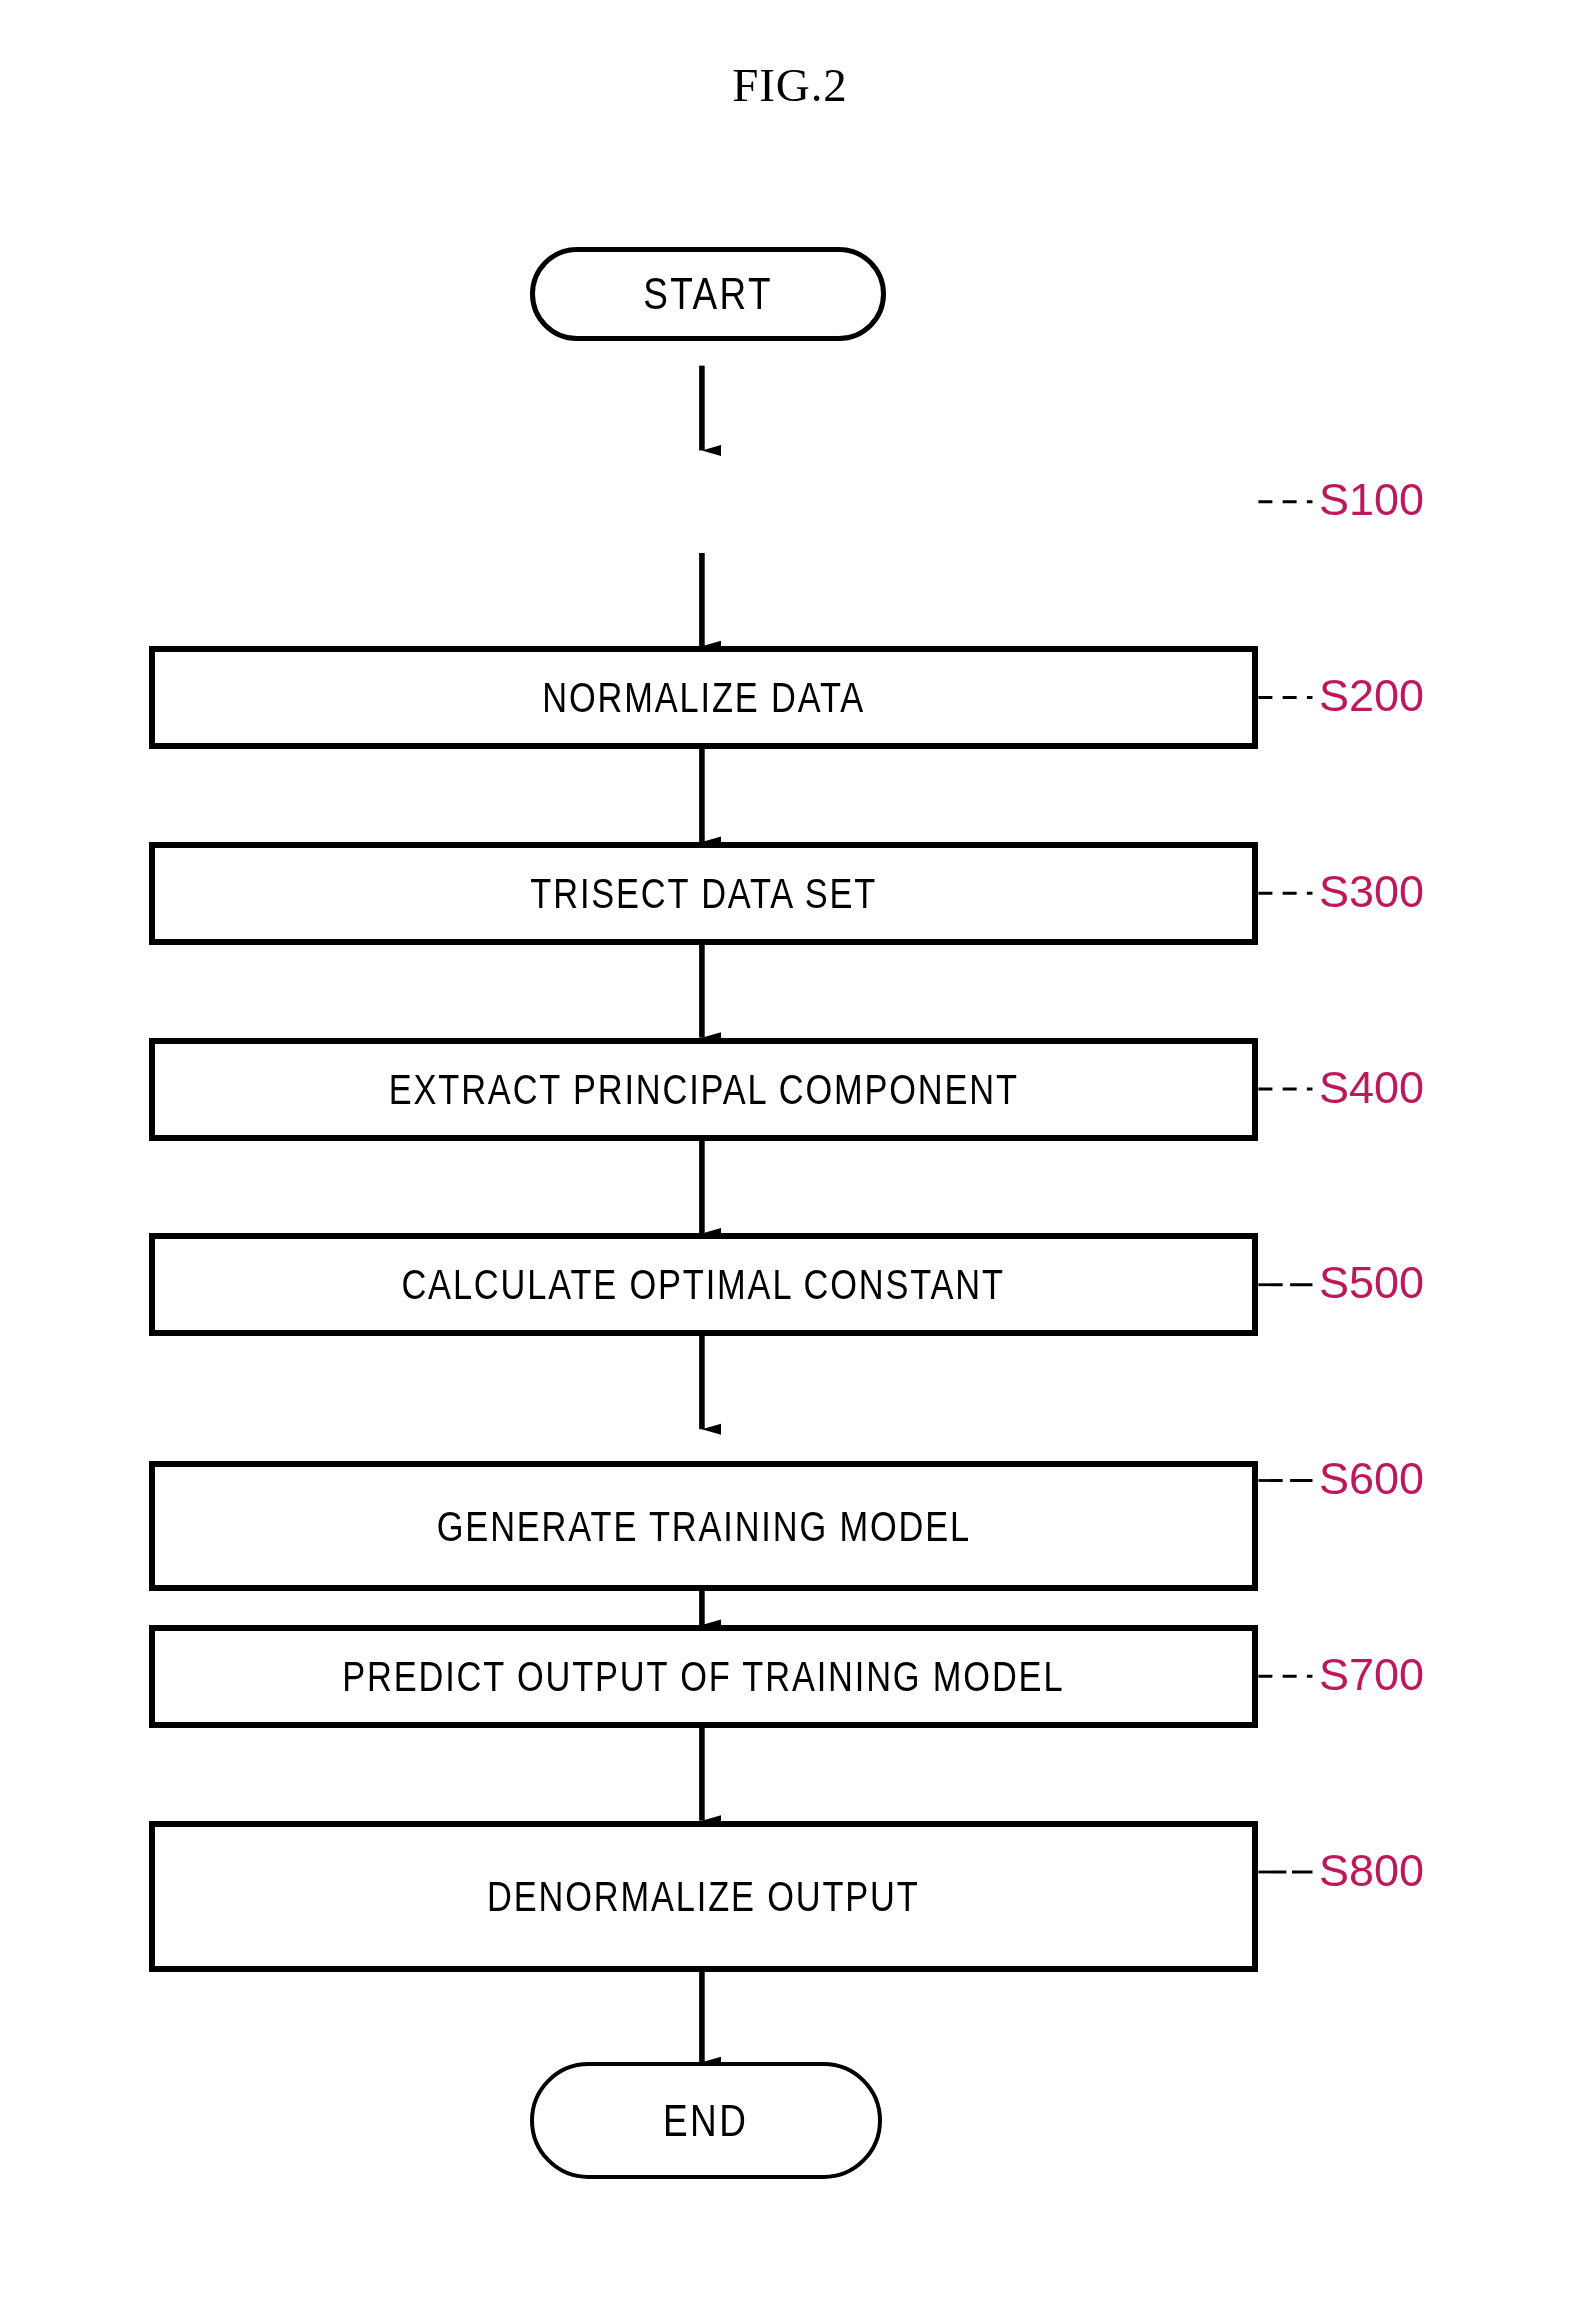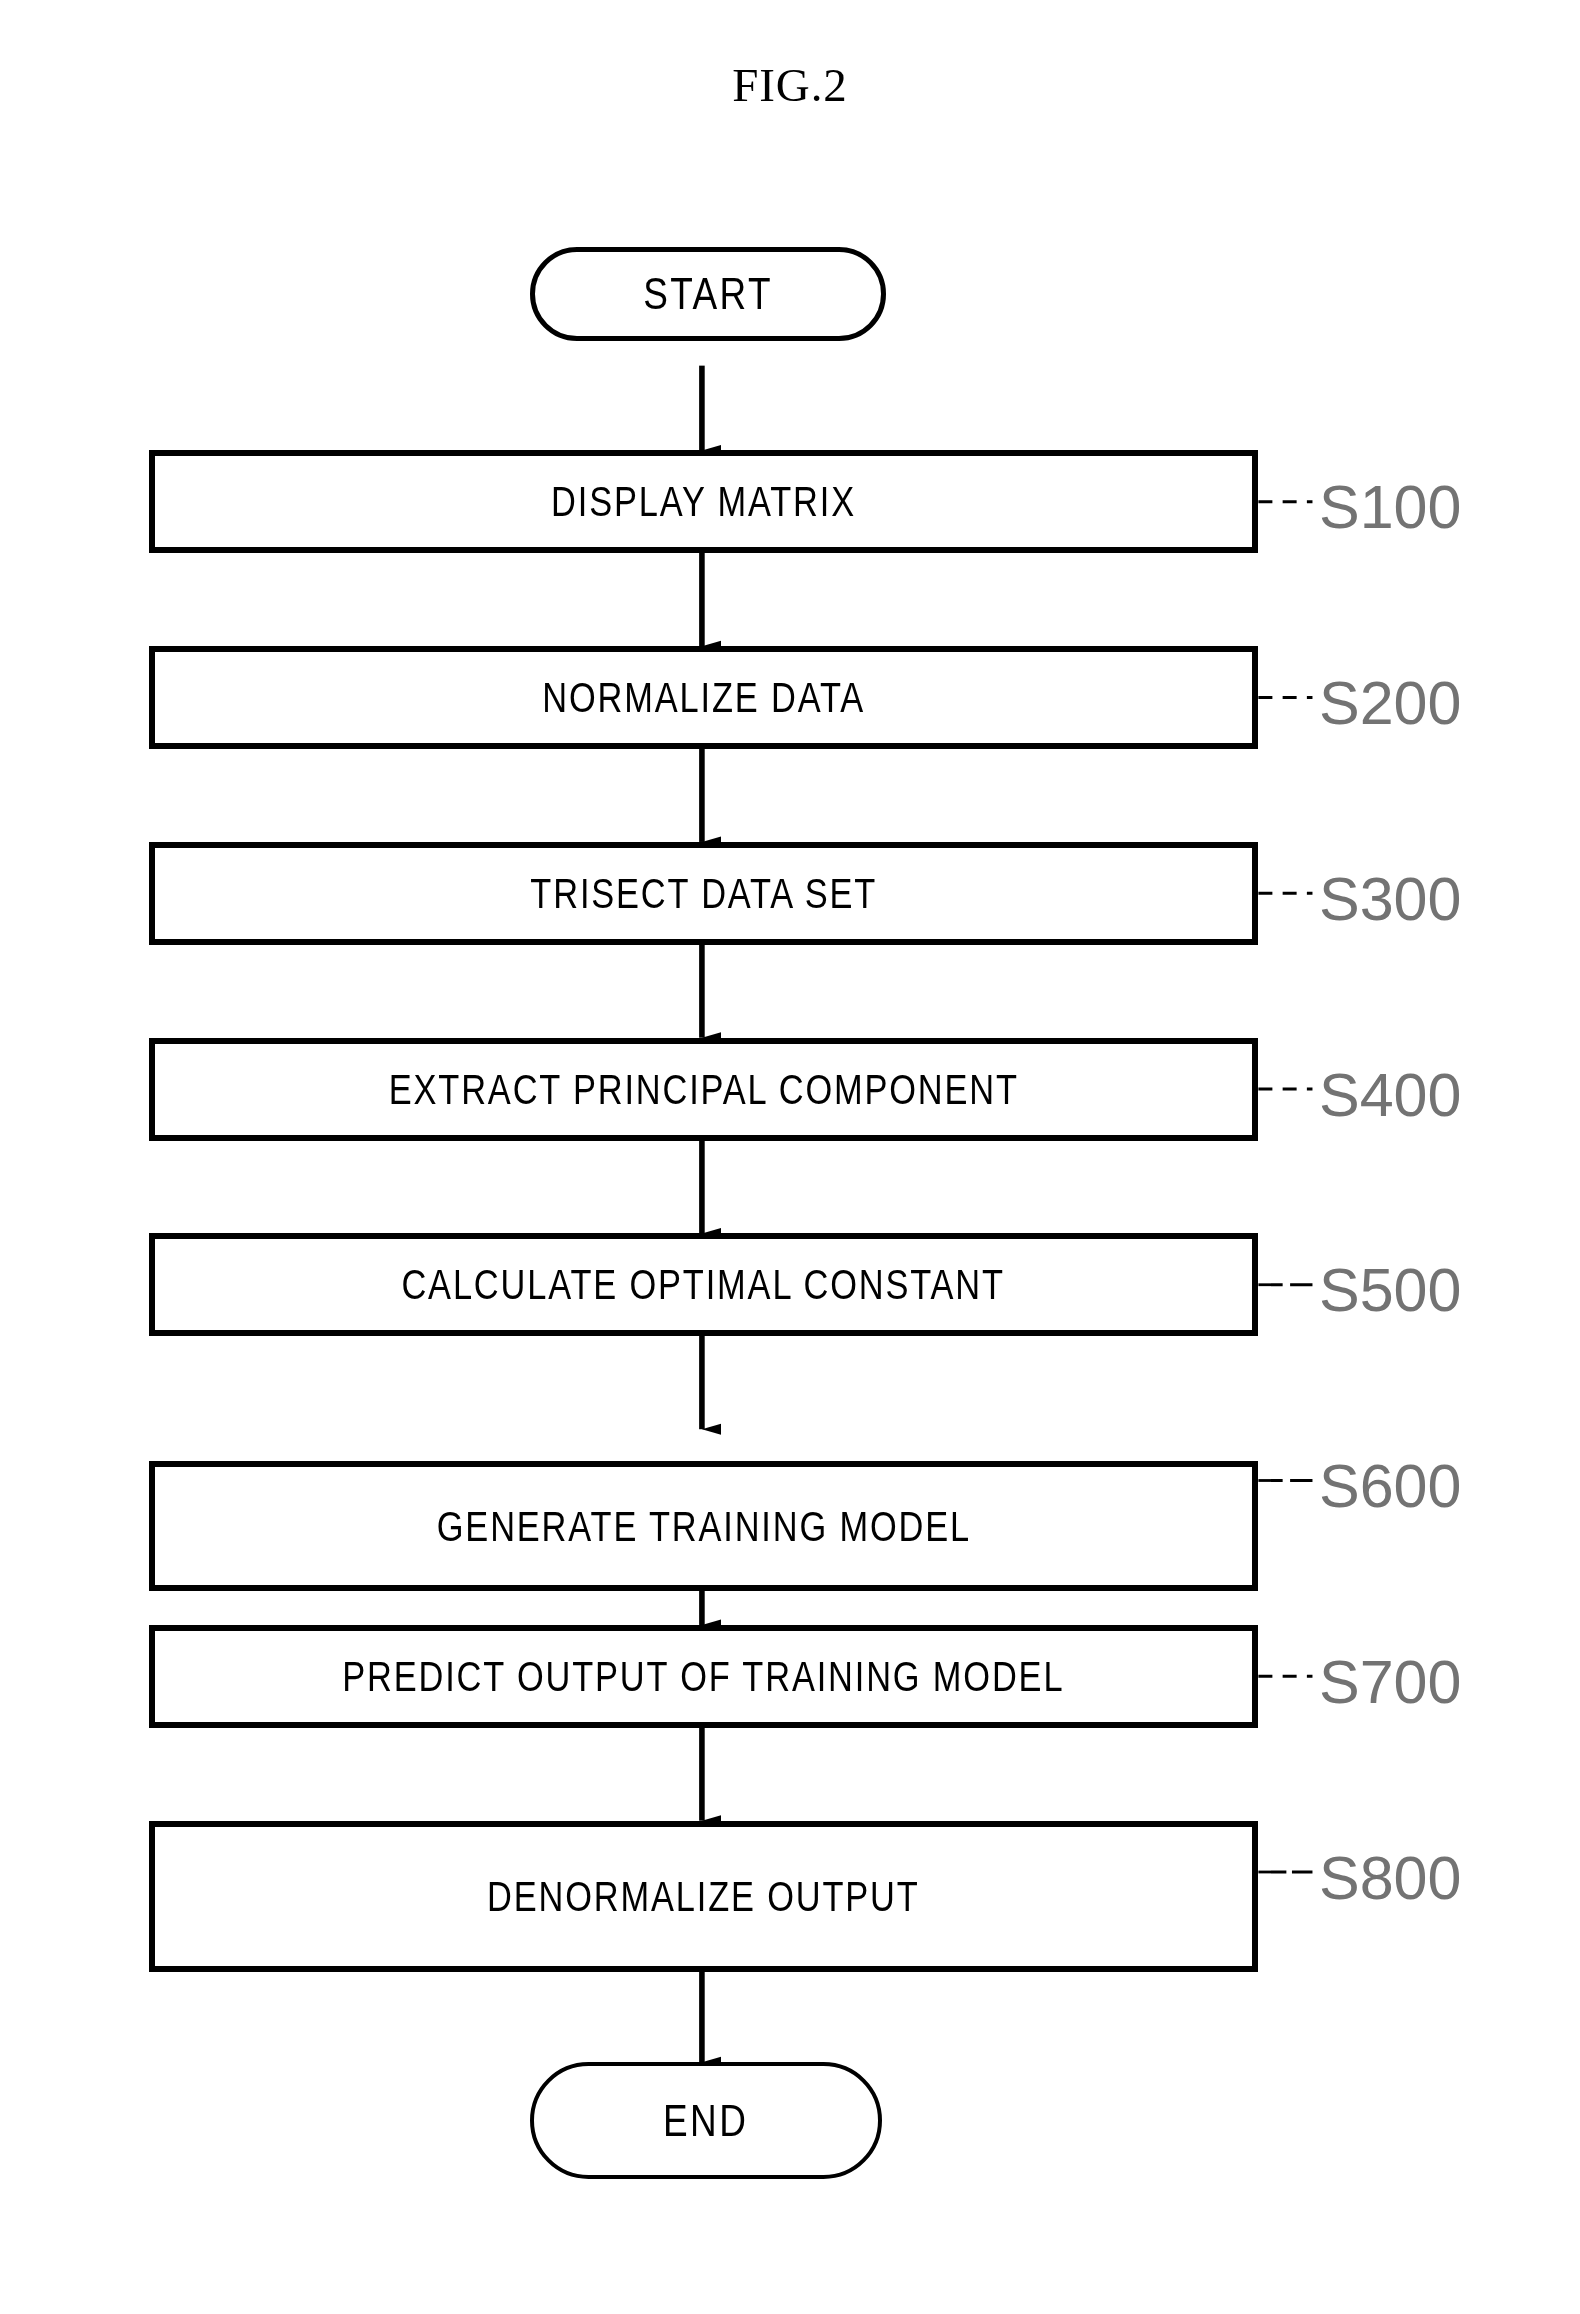--- a/index.html
+++ b/index.html
@@ -80,23 +80,23 @@
     transform: scaleX(0.80);
     white-space: nowrap;
     color: #000;
     line-height: 1;
   }
 
   
   .step-ref {
     position: absolute;
     font-family: "Liberation Sans", sans-serif;
-    font-size: 61px;
+    font-size: 45px;
     letter-spacing: 0px;
-    color: #737373;
+    color: #be185d;
     white-space: nowrap;
     line-height: 1;
   }
 
   
   #connector-layer {
     position: absolute;
     left: 0;
     top: 0;
     width: 1580px;
@@ -143,23 +143,20 @@
     <line x1="1350" y1="1378" x2="1408" y2="1378" stroke="#000000" stroke-width="3" stroke-dasharray="26 8"></line>
     <line x1="1350" y1="1588" x2="1408" y2="1588" stroke="#000000" stroke-width="3" stroke-dasharray="26 8"></line>
     <line x1="1350" y1="1798" x2="1408" y2="1798" stroke="#000000" stroke-width="3" stroke-dasharray="15 11"></line>
     <line x1="1350" y1="2008" x2="1408" y2="2008" stroke="#000000" stroke-width="3" stroke-dasharray="30 6"></line>
   </svg>
 
   <div class="terminator" style="left:530px; top:247px; width:356px; height:94px;">
     <span class="term-label">START</span>
   </div>
 
-  <div class="process-box" style="left:149px; top:450px; width:1109px; height:103px;">
-    <span class="box-label">DISPLAY MATRIX</span>
-  </div>
   <div class="step-ref" style="left:1319px; top:477px;">S100</div>
 
   <div class="process-box" style="left:149px; top:646px; width:1109px; height:103px;">
     <span class="box-label">NORMALIZE DATA</span>
   </div>
   <div class="step-ref" style="left:1319px; top:673px;">S200</div>
 
   <div class="process-box" style="left:149px; top:842px; width:1109px; height:103px;">
     <span class="box-label">TRISECT DATA SET</span>
   </div>

